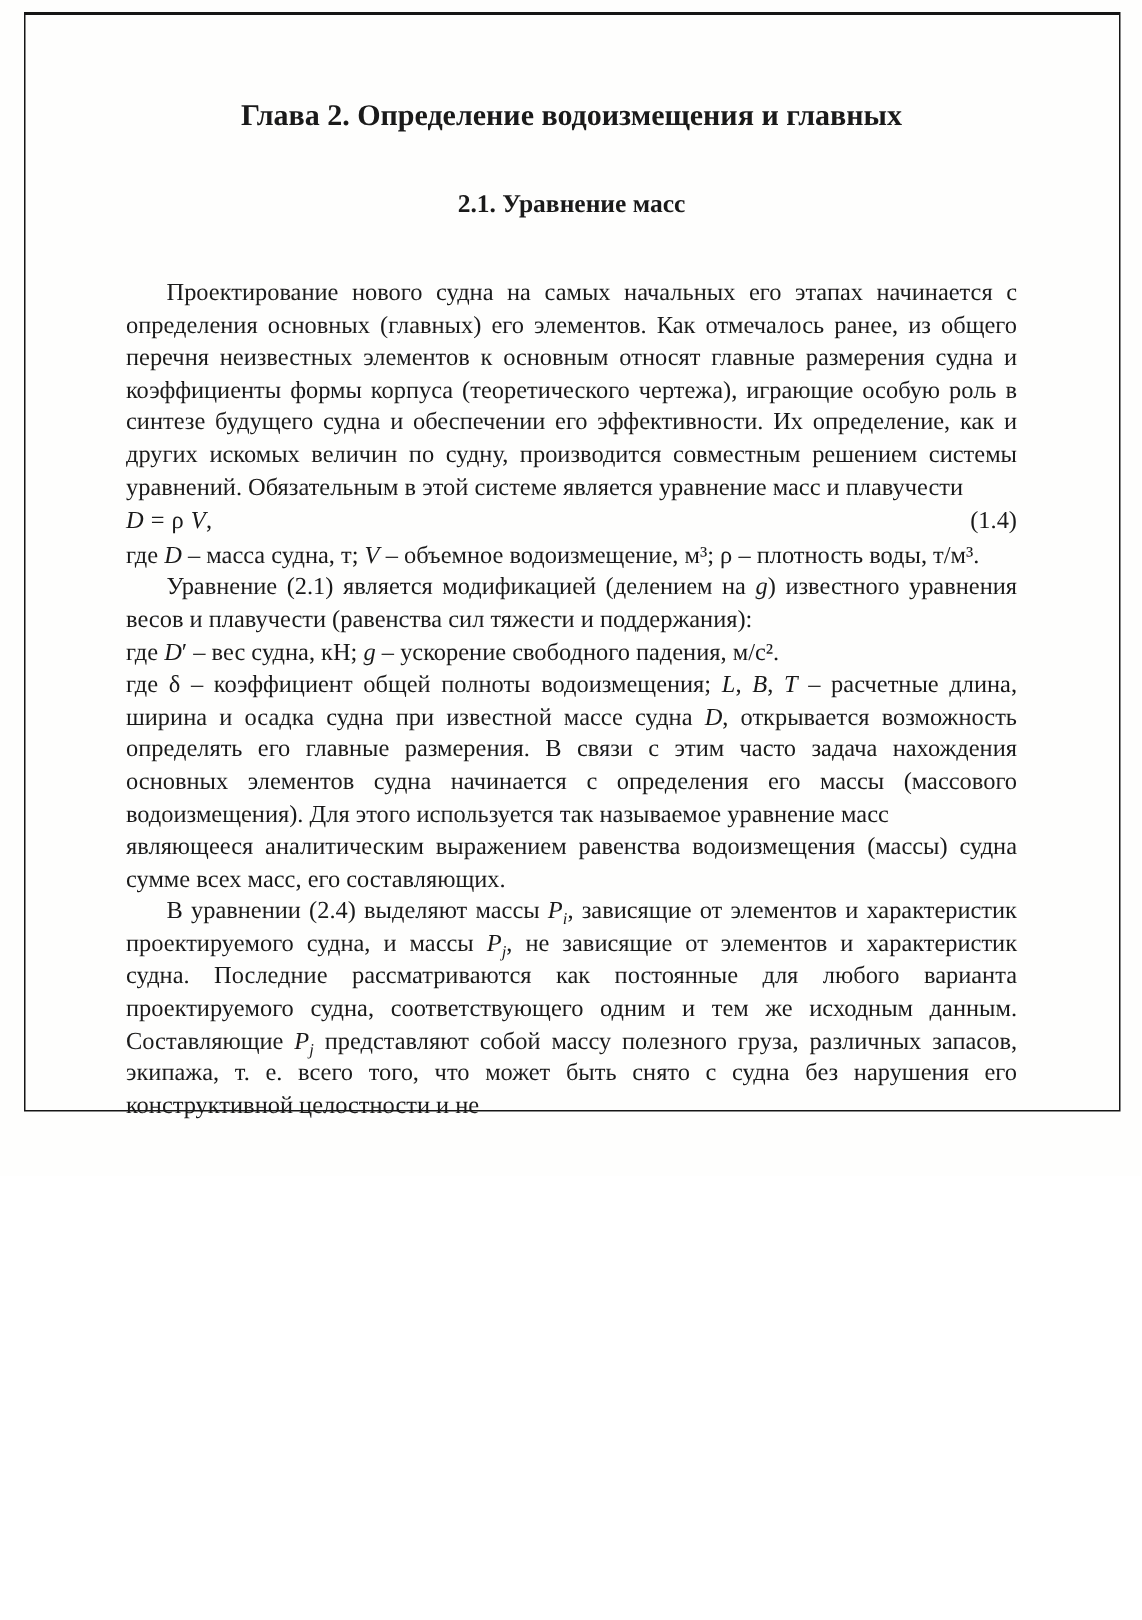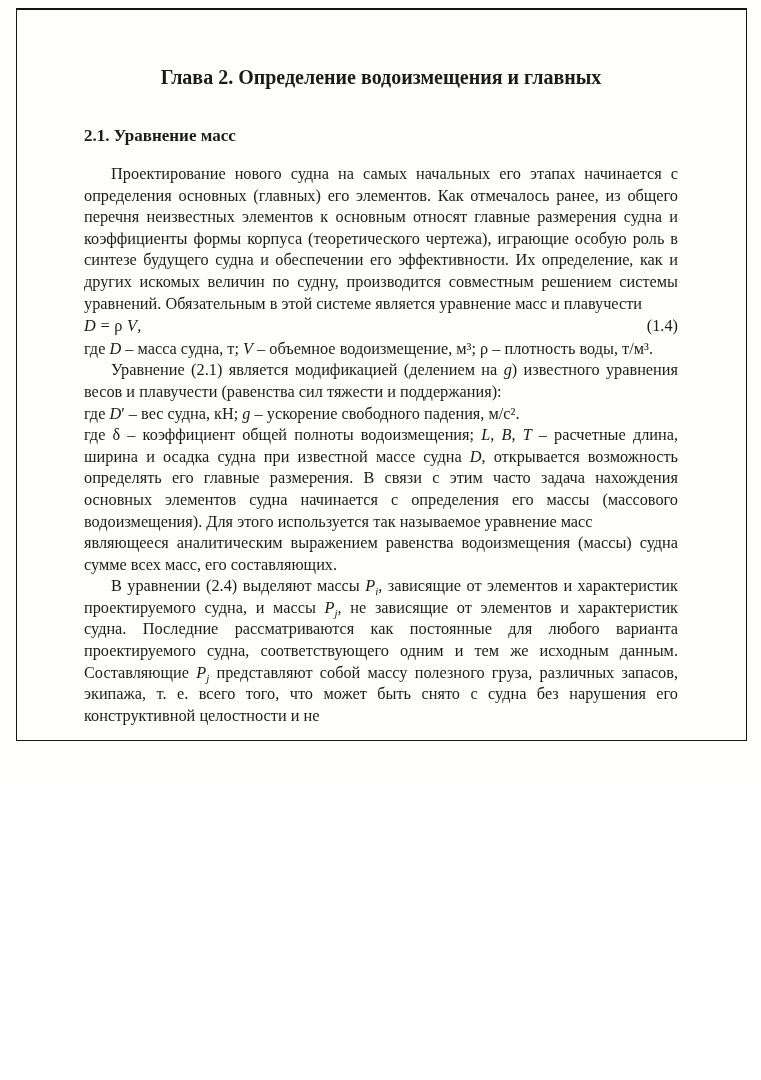--- a/index.html
+++ b/index.html
@@ -37,25 +37,25 @@
     font-size: 20px;
     font-weight: bold;
     text-align: center;
     line-height: 30px;
   }
   .t-line { display: block; }
   .section-heading {
     margin: 34px 0 0 0;
     font-size: 17px;
     font-weight: bold;
-    text-align: left;
+    text-align: center;
     line-height: 20px;
   }
   .body-text {
-    margin-top: 17px;
+    margin-top: 38px;
     font-size: 16.3px;
     line-height: 21.6px;
     text-align: justify;
     hyphens: auto;
     -webkit-hyphens: auto;
   }
   .para { margin: 0; }
   .indent { text-indent: 27px; }
   .equation {
     position: relative;

